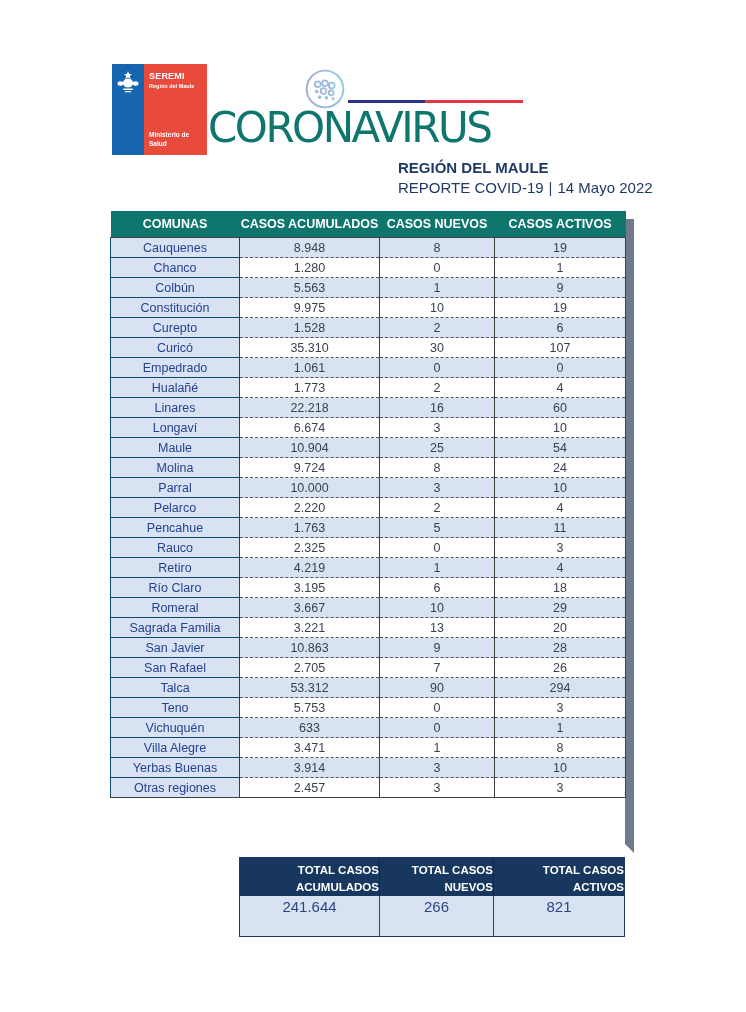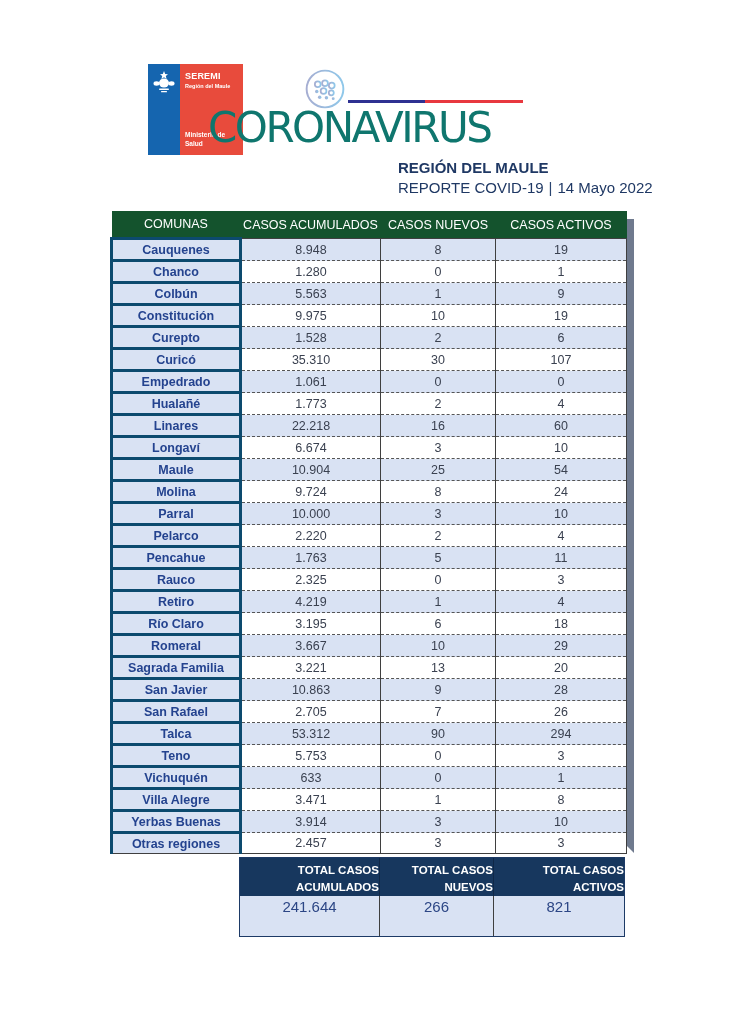--- a/index.html
+++ b/index.html
@@ -2,21 +2,21 @@
 <html><head>
 <meta charset="utf-8">
 <style>
   html,body { margin:0; padding:0; background:#ffffff; }
   .page {
     position:relative; width:746px; height:1012px; background:#ffffff;
     font-family:"Liberation Sans", sans-serif; overflow:hidden;
   }
 
   
-  .logo { position:absolute; left:112px; top:64px; width:95px; height:91px; display:flex;margin-left:36px; }
+  .logo { position:absolute; left:112px; top:64px; width:95px; height:91px; display:flex; }
   .logo-blue { width:32px; background:#1565AF; display:flex; justify-content:center; align-items:flex-start; }
   .logo-blue svg { margin-top:6px; }
   .logo-red { flex:1; background:#E84B3C; color:#fff; padding:7px 3px 7px 5px; display:flex; flex-direction:column; }
   .logo-seremi { font-size:9px; font-weight:bold; letter-spacing:.2px; }
   .logo-region { font-size:5.5px; font-weight:bold; margin-top:2px; }
   .logo-ministry { margin-top:auto; font-size:6.5px; font-weight:bold; line-height:1.3; }
 
   .virus { position:absolute; left:296px; top:60px; }
 
   .brand-title {
@@ -38,28 +38,28 @@
   .table-shadow {
     position:absolute; left:625px; top:219px; width:9px; height:634px;
     background:#6F7A8E;
     clip-path:polygon(0 0,100% 0,100% 100%,0 calc(100% - 9px));
   }
   .main-table {
     position:absolute; left:110px; top:211px; width:515px;
     border-collapse:collapse; table-layout:fixed;
   }
   .main-table th {
-    background:#14532d; color:#fff; font-size:12.5px; font-weight:normal;
+    background:#0f766e; color:#fff; font-size:12.5px; font-weight:bold;
     height:26px; padding:0; text-align:center;
     border-bottom:1px solid #3f3f3f;
   }
   .main-table td { height:19px; padding:0; text-align:center; font-size:12.5px; }
   .main-table td.comuna {
-    background:#D9E2F3; color:#24438F; font-weight:bold;
-    border:3px solid #0c4a6e;
+    background:#D9E2F3; color:#24438F; font-weight:normal;
+    border:1px solid #0c4a6e;
   }
   .main-table td.num {
     color:#3A4150;
     border-top:1px dashed #555; border-left:1px solid #3f3f3f;
   }
   .main-table td.num-last { border-right:1px solid #3f3f3f;margin-left:25px; }
   .main-table tbody tr:nth-child(odd)  td.num { background:#D9E2F3; }
   .main-table tbody tr:nth-child(even) td.num { background:#ffffff; }
   .main-table tbody tr:last-child td { border-bottom:1px solid #3f3f3f; }
 

